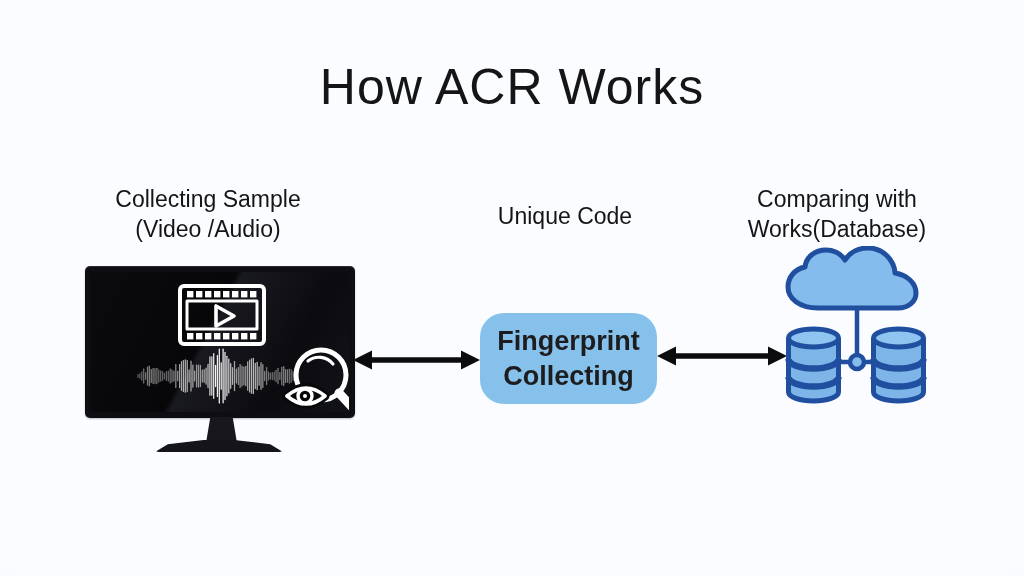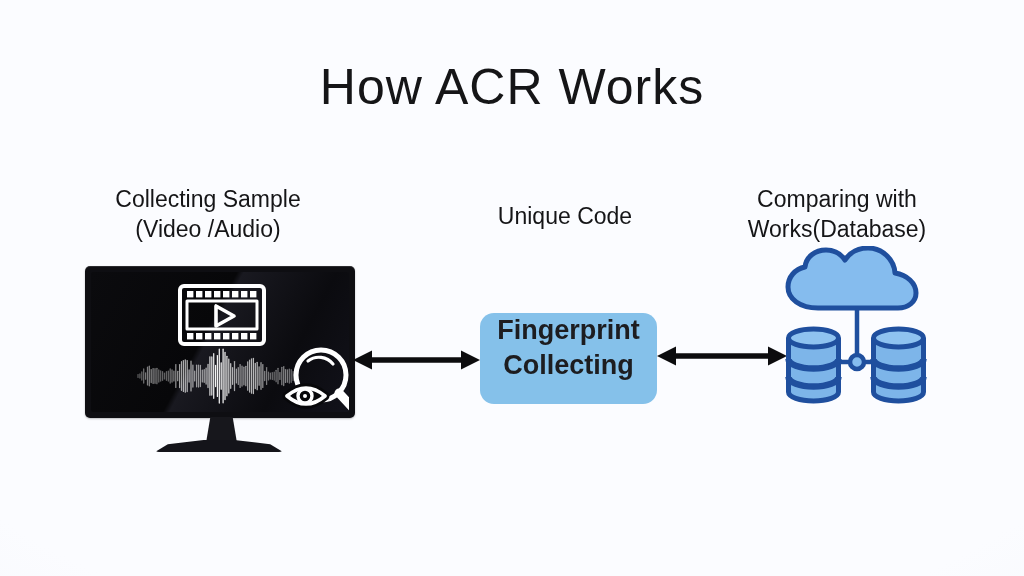--- a/index.html
+++ b/index.html
@@ -49,22 +49,22 @@
   }
 
   
   .arrow{position:absolute;}
   .arrow.a1{left:351px;top:347px;}
   .arrow.a2{left:655px;top:343px;}
 
   
   .process-box{
     position:absolute;left:480px;top:313px;width:177px;height:91px;
-    background:var(--accent-blue-fill,#85c1ea);border-radius:14px;
-    display:flex;flex-direction:column;align-items:center;
+    background:var(--accent-blue-fill,#85c1ea);border-radius:24px;
+    display:flex;flex-direction:column;align-items:center;justify-content:center;
     font-size:27px;font-weight:600;line-height:35px;color:#1d1d20;
   }
 
   
   .server-cluster{position:absolute;left:770px;top:246px;}
 </style>
 </head>
 <body>
 
 <div class="canvas">

